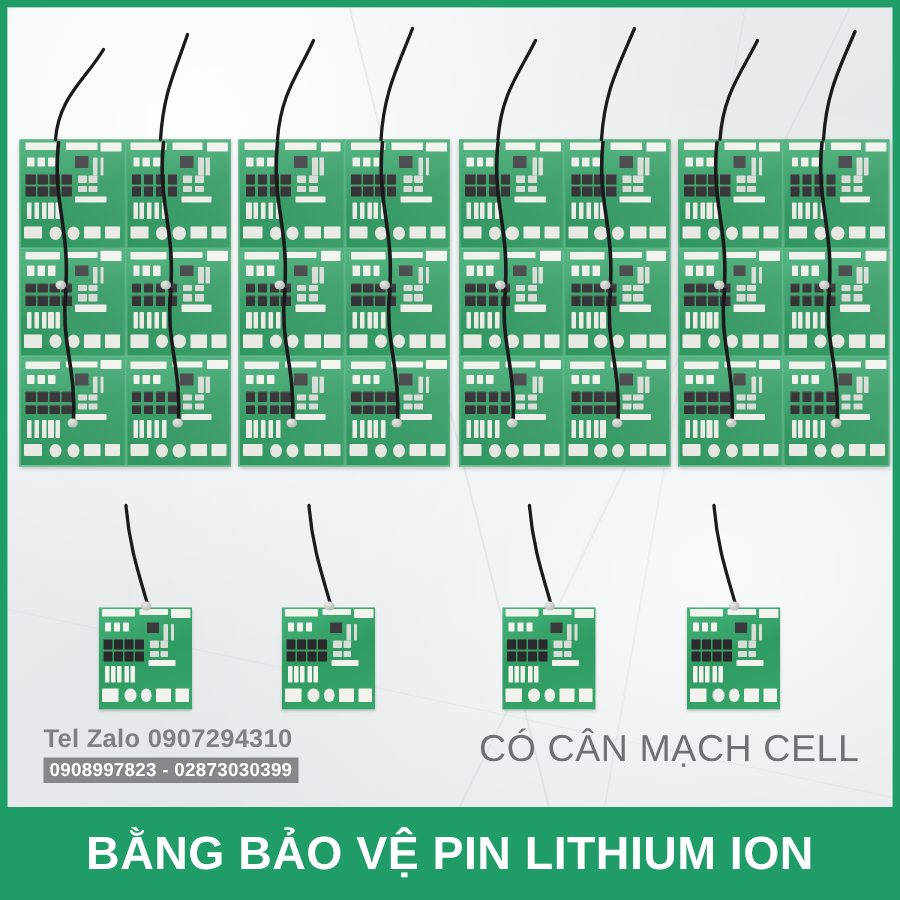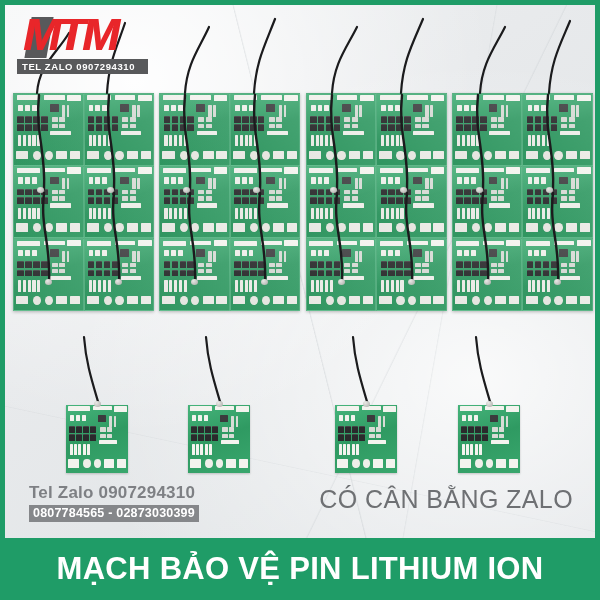--- a/index.html
+++ b/index.html
@@ -228,27 +228,20 @@
     white-space: nowrap;
   }
 </style>
 </head>
 <body>
 
 <div id="poster">
   <div id="stage">
 
     <div class="header">
-      <div class="logo-wrap">
-        <div class="logo-mark">
-          <div class="logo-gray"></div>
-          <div class="logo-text">MTM</div>
-        </div>
-        <div class="logo-tel">TEL ZALO 0907294310</div>
-      </div>
     </div>
 
     <svg class="wire" width="590" height="95" viewBox="0 0 590 95" style="position:absolute;left:8px;top:0;z-index:4">
    <path d="M24,88 C26,60 44,48 56,28" stroke="#1b1b1d" stroke-width="2.2" fill="none" stroke-linecap="round"></path>
    <path d="M94,88 C96,56 104,42 112,18" stroke="#1b1b1d" stroke-width="2.2" fill="none" stroke-linecap="round"></path>
    <path d="M172,88 C174,58 186,44 196,22" stroke="#1b1b1d" stroke-width="2.2" fill="none" stroke-linecap="round"></path>
    <path d="M241,88 C243,56 252,40 262,14" stroke="#1b1b1d" stroke-width="2.2" fill="none" stroke-linecap="round"></path>
    <path d="M319,88 C321,58 333,44 344,22" stroke="#1b1b1d" stroke-width="2.2" fill="none" stroke-linecap="round"></path>
    <path d="M388,88 C390,56 399,40 410,14" stroke="#1b1b1d" stroke-width="2.2" fill="none" stroke-linecap="round"></path>
    <path d="M467,88 C469,58 481,44 492,22" stroke="#1b1b1d" stroke-width="2.2" fill="none" stroke-linecap="round"></path>
@@ -1279,22 +1272,22 @@
             <div class="cap" style="left:28%;top:80%;width:12%;height:13%"></div>
             <div class="cap" style="left:45%;top:80%;width:12%;height:13%"></div>
             <div class="pad" style="left:62%;top:80%;width:16%;height:12%"></div>
             <div class="pad" style="left:82%;top:80%;width:15%;height:12%"></div>
      </div>
         </div>
       </div>
 
     <div class="contact">
       <div class="contact-line1">Tel Zalo 0907294310</div>
-      <div class="contact-line2">0807784565 - 02873030399</div>
+      <div class="contact-line2">0908997823 - 02873030399</div>
     </div>
-    <div class="tagline">CÓ CÂN BẰNG ZALO</div>
+    <div class="tagline">CÓ CÂN MẠCH CELL</div>
 
   </div>
 
   <div class="banner">
-    <span class="banner-text">MẠCH BẢO VỆ PIN LITHIUM ION</span>
+    <span class="banner-text">BẰNG BẢO VỆ PIN LITHIUM ION</span>
   </div>
 </div>
 
 </body></html>

